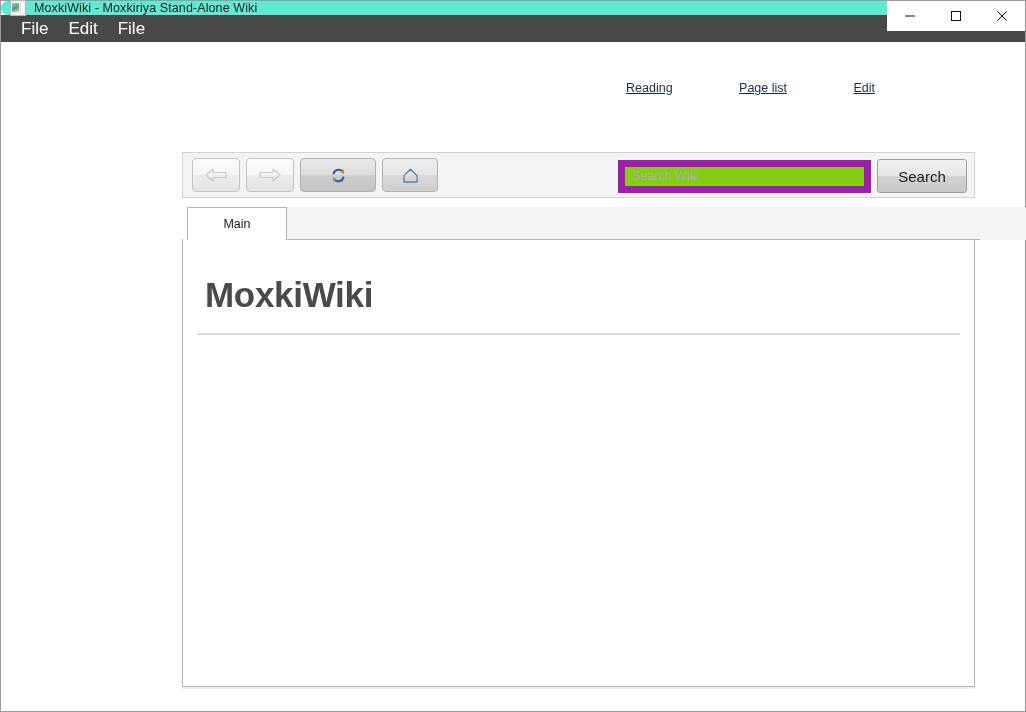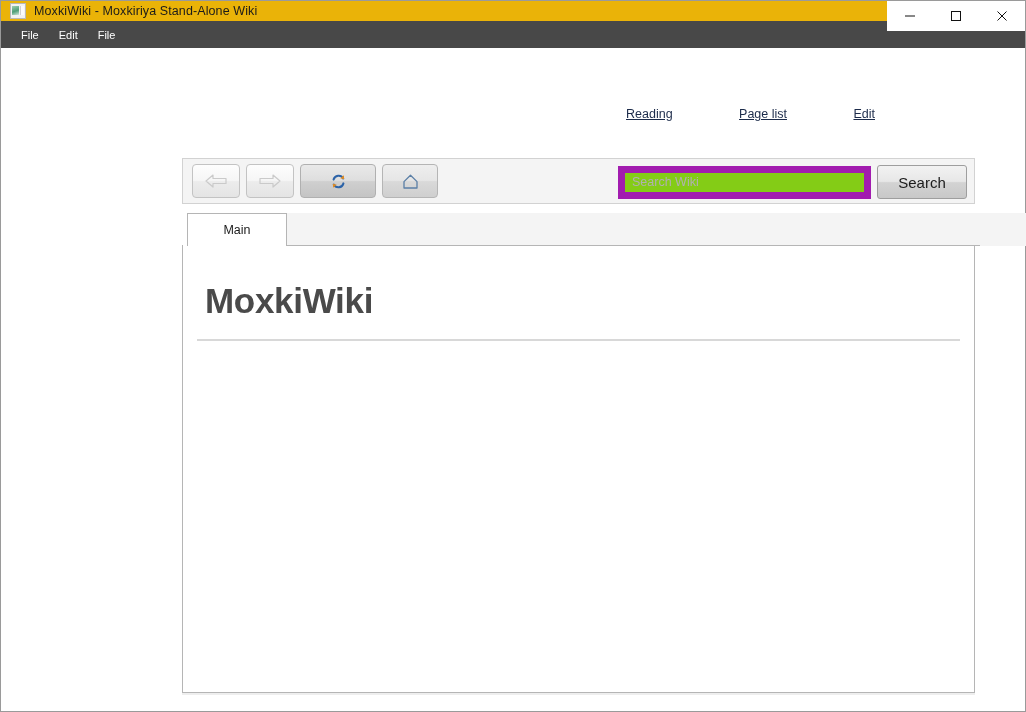--- a/index.html
+++ b/index.html
@@ -16,24 +16,25 @@
     position: absolute;
     left: 0; top: 0;
     width: 1026px; height: 712px;
     background: #ffffff;
     border: 1px solid #9a9a9a;
   }
 
   
   #titlebar {
     position: relative;
-    height: 20px;
-    background: #eab308;
+    height: 14px;
+    background: #5eead4;
     display: flex;
     align-items: center;
+    border-radius: 7px;
   }
   #app-icon {
     width: 16px; height: 16px;
     margin-left: 9px; margin-right: 8px;
     border: 1px solid #b8b8b8;
     background: #f2f2f2;
     position: relative;
     flex: 0 0 auto;
   }
   #app-icon .sq1 {
@@ -69,36 +70,36 @@
   
   #menubar {
     height: 27px;
     background: #484848;
     display: flex;
     align-items: center;
     padding-left: 10px;
   }
   .menu-item {
     color: #ffffff;
-    font-size: 11px;
+    font-size: 17px;
     padding: 4px 10px;
     white-space: nowrap;
   }
 
   
   #pane {
     position: relative;
     height: 653px;
     background: #ffffff;
   }
 
   
   #navlinks {
     position: absolute;
-    left: 0; top: 56px;
+    left: 0; top: 36px;
     width: 1024px;
     text-align: right;
     padding-right: 150px;
   }
   .navlink {
     display: inline-block;
     font-size: 12.5px;
     color: #1c2b4a;
     text-decoration: underline;
     margin-left: 62px;

